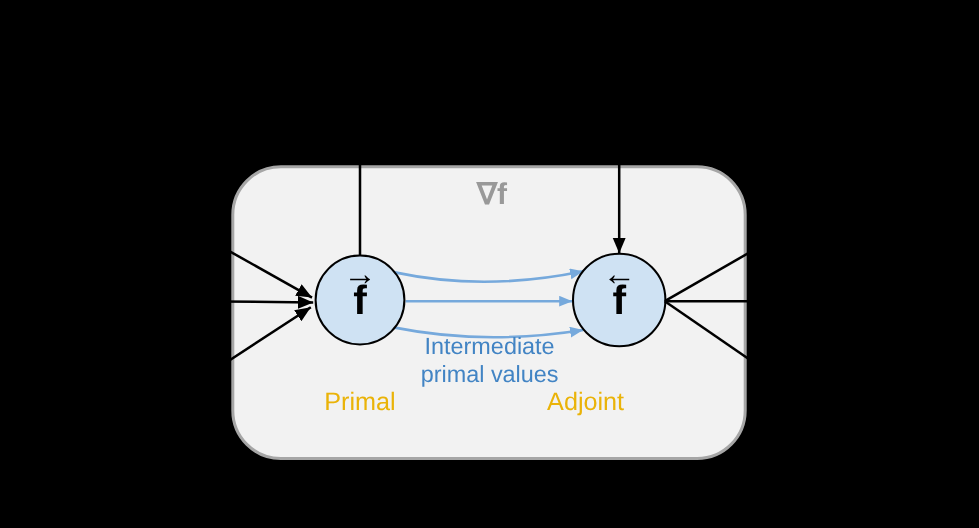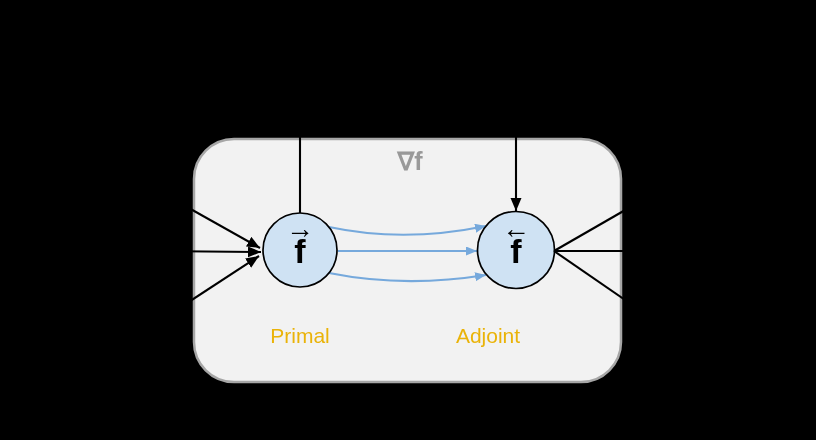--- a/index.html
+++ b/index.html
@@ -61,13 +61,15 @@
 </div>
 <div class="abs fnode" style="left:516px;top:243px">
   <span class="arr">←</span>
   <span class="fsym">f</span>
 </div>
 
 <div class="abs node-label" style="left:300px;top:324px">Primal</div>
 <div class="abs node-label" style="left:488px;top:324px">Adjoint</div>
 
 <div class="abs blue-label">
+  <div>Intermediate</div>
+  <div>primal values</div>
 </div>
 
 </body></html>

